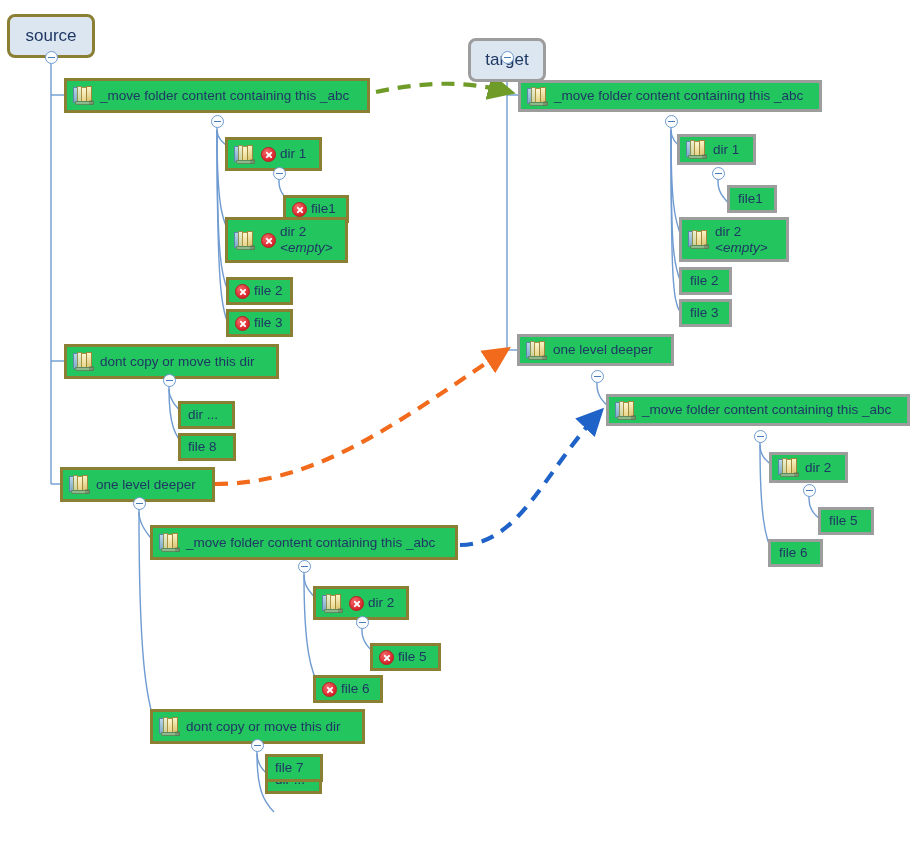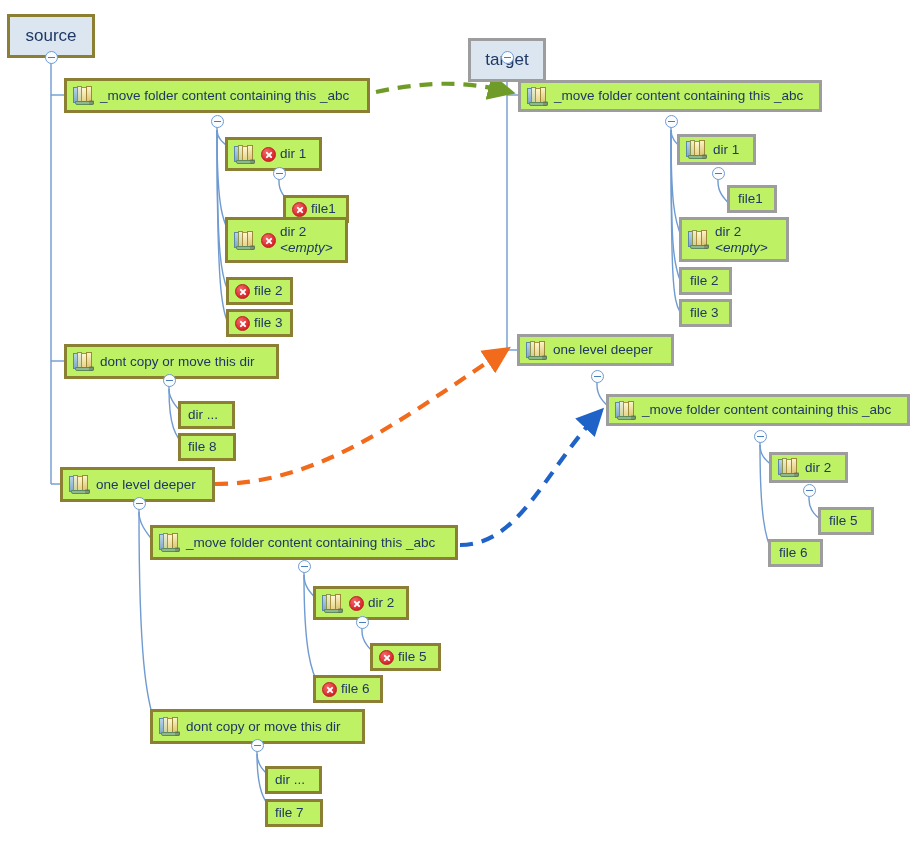--- a/index.html
+++ b/index.html
@@ -21,35 +21,36 @@
     width:924px;height:842px;
     pointer-events:none;
   }
 
   
   .node{
     position:absolute;
     box-sizing:border-box;
     display:flex;
     align-items:center;
-    background:#bef264;
+    background:#22c55e;
     border:3px solid #8a7f33;
     color:#1f3864;
     font-size:13.5px;
     line-height:1.18;
     padding:3px 9px 3px 6px;
     white-space:nowrap;
     z-index:5;
   }
   .node.gray{ border-color:#9d9d9d; }
   .node.root{
     background:#dce6f1;
     justify-content:center;
     font-size:17px;
     padding:0;
+    border-radius:8px;
   }
   .node.twoline{ white-space:normal; }
 
   
   .ficon{
     position:relative;
     width:22px;height:19px;
     flex:0 0 22px;
     margin-right:5px;
     display:inline-block;
@@ -323,21 +324,21 @@
         <i class="base"></i>
         <i class="shade"></i>
     </span>
     <span class="lbl">dont copy or move this dir</span>
   </div>
 
   <div class="node" style="left:265px;top:766px;width:57px;height:28px;padding:3px 7px;">
     <span class="lbl">dir ...</span>
   </div>
 
-  <div class="node" style="left:265px;top:799px;width:58px;height:28px;padding:3px 7px;">
+  <div class="node" style="left:265px;top:754px;width:58px;height:28px;padding:3px 7px;">
     <span class="lbl">file 7</span>
   </div>
 
   <div class="node root gray" style="left:468px;top:14px;width:78px;height:44px;margin-top:24px;">
     <span class="lbl">target</span>
   </div>
 
   <div class="node gray" style="left:518px;top:80px;width:304px;height:32px;">
     <span class="ficon">
       <i class="spineA"></i>

